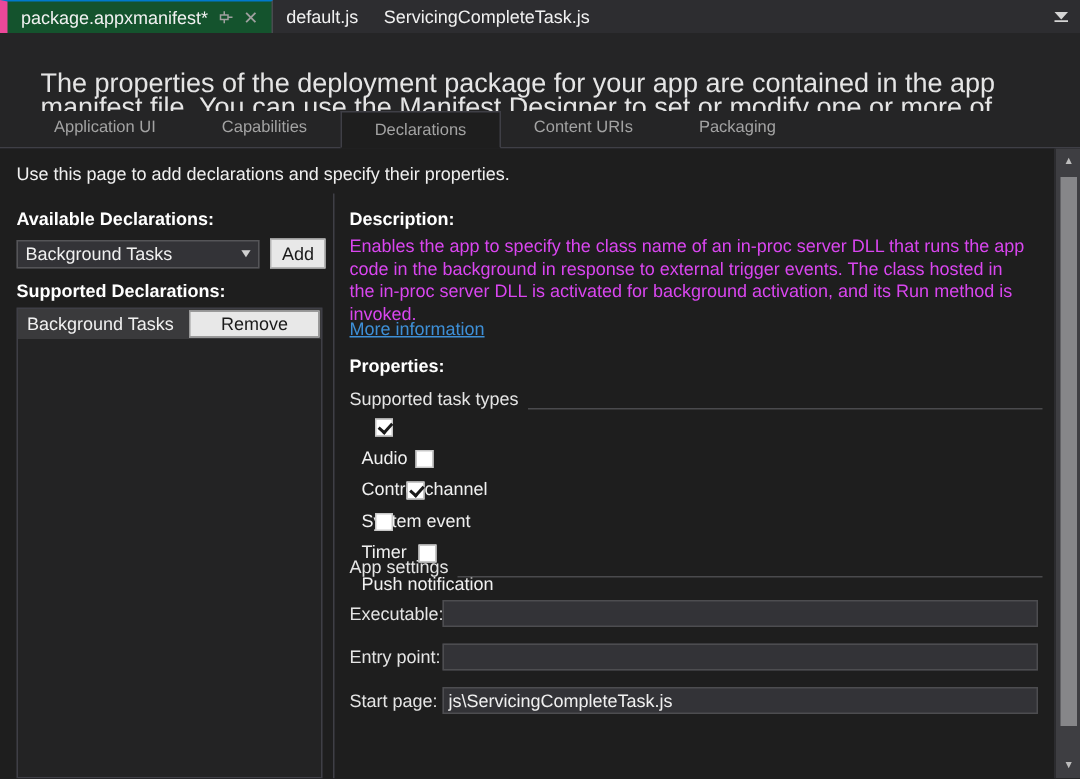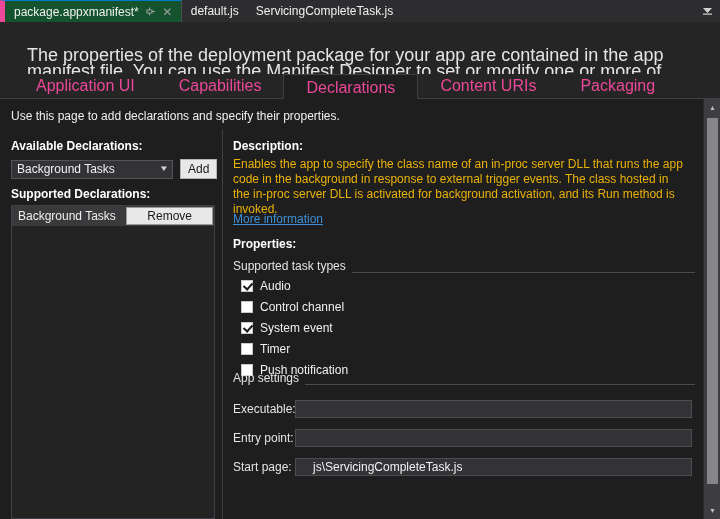--- a/index.html
+++ b/index.html
@@ -93,22 +93,22 @@
     border-bottom: 1px solid #3f3f46;
     display: flex;
     align-items: flex-end;
     padding-left: 14px;
     box-sizing: border-box;
   }
   .dtab {
     height: 25px;
     line-height: 25px;
     padding: 0 22px;
-    font-size: 16px;
-    color: #ec4899;
+    font-size: 11px;
+    color: #a3a3a3;
     box-sizing: border-box;
     white-space: nowrap;
     cursor: default;
   }
   .dtab.active {
     background: #1e1e1e;
     border: 1px solid #3f3f46;
     border-bottom: 1px solid #1e1e1e;
     position: relative;
     z-index: 3;
@@ -235,21 +235,21 @@
     height: 390px;
   }
   .desc-title {
     position: absolute; left: 0; top: 10px;
   }
   .desc-body {
     position: absolute; left: 0; top: 28px;
     width: 455px;
     font-size: 12px;
     line-height: 15px;
-    color: #eab308;
+    color: #d946ef;
   }
   .desc-body p { margin: 0 0 9px 0; }
   .link {
     position: absolute; left: 0; top: 83px;
     font-size: 12px;
     color: #3e8fd6;
     cursor: default;
   }
   .props-title {
     position: absolute; left: 0; top: 108px;
@@ -274,20 +274,21 @@
 
   .checkrow {
     position: absolute;
     left: 8px;
     display: flex;
     align-items: center;
     gap: 7px;
     font-size: 12px;
     color: #f0f0f0;
     cursor: default;
+    flex-direction: column;
   }
   .cbox {
     width: 12px; height: 12px;
     background: #ffffff;
     border: 1px solid #c8c8c8;
     box-sizing: border-box;
     position: relative;
   }
   .cbox.checked::after {
     content: "";
@@ -317,21 +318,21 @@
   }
   .textbox {
     width: 397px;
     height: 18px;
     background: #333337;
     border: 1px solid #4d4d50;
     box-sizing: border-box;
     font-size: 12px;
     color: #f0f0f0;
     line-height: 16px;
-    padding: 0 17px;
+    padding: 0 3px;
     white-space: nowrap;
     overflow: hidden;
     cursor: text;
   }
 
   
   .vscroll {
     position: absolute;
     right: 0; top: 99px;
     width: 17px;

